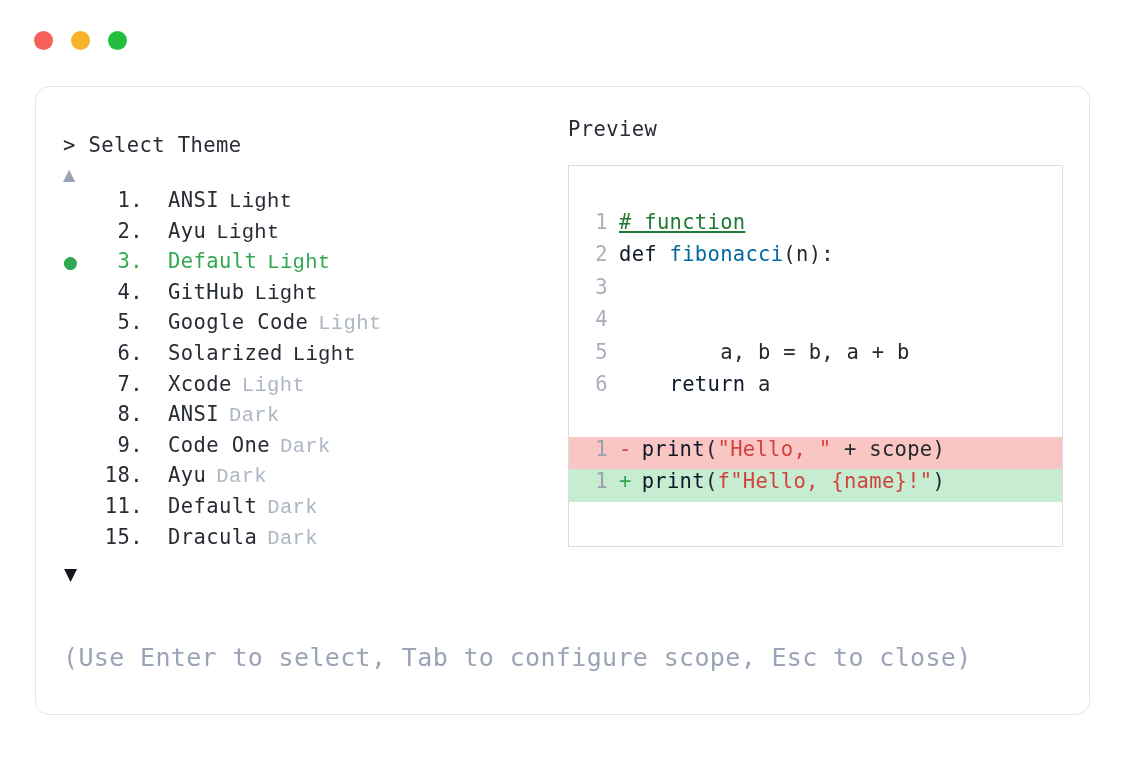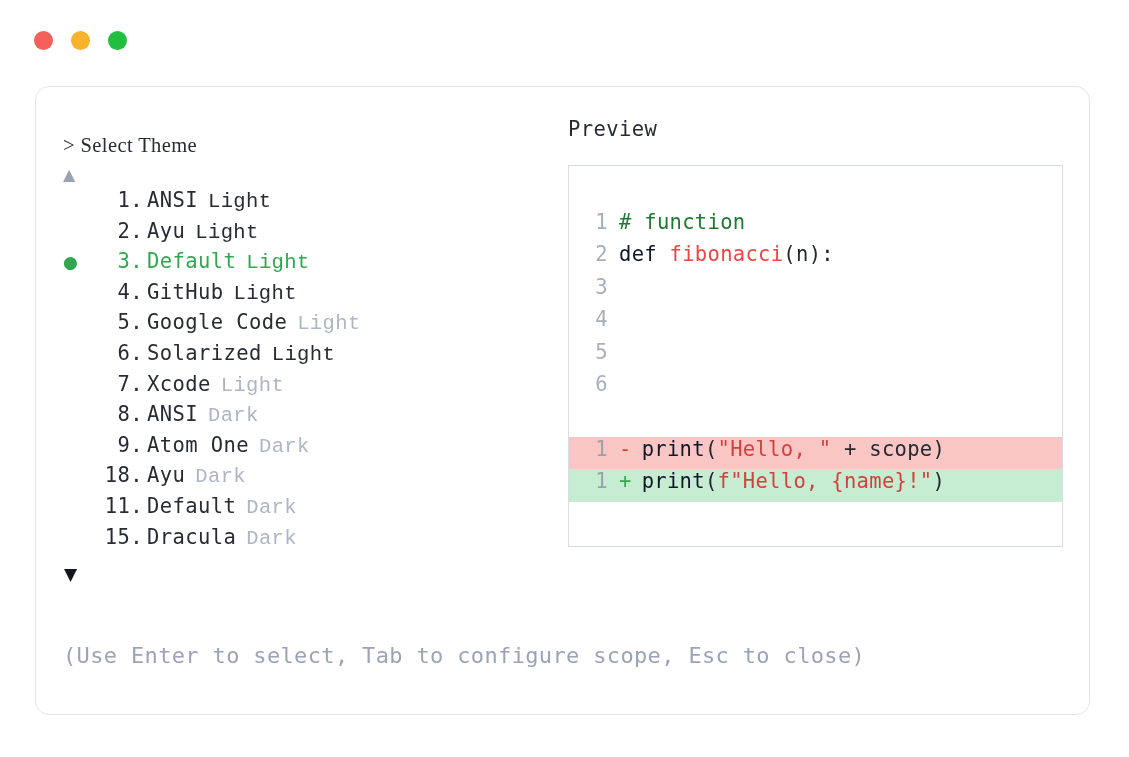--- a/index.html
+++ b/index.html
@@ -54,21 +54,20 @@
     left: 27px;
     top: 45px;
     width: 470px;
   }
   #theme-header {
     font-size: 20.5px;
     color: #272b33;
     letter-spacing: 0.4px;
     line-height: 26px;
     white-space: pre;
-    font-family: Liberation Serif, serif;
   }
   #scroll-up-icon {
     margin-top: 6px;
     height: 22px;
     line-height: 22px;
     font-size: 16px;
     color: #9aa3b4;
     font-family: "DejaVu Sans", sans-serif;
   }
   #theme-list {
@@ -94,21 +93,21 @@
     color: #2FA84F;
   }
   .row-index {
     width: 54px;
     flex: 0 0 54px;
     text-align: right;
     color: #272b33;
   }
   .row-name {
     color: #272b33;
-    margin-left: 4px;
+    margin-left: 25px;
   }
   .row-variant {
     margin-left: 10px;
     color: #272b33;
     font-family: Liberation Mono, monospace;
   }
   .row-variant.muted {
     color: #aeb6c4;
   }
   .theme-row.selected .row-index,
@@ -124,21 +123,21 @@
     color: #14161d;
     font-family: "DejaVu Sans", sans-serif;
     line-height: 22px;
   }
 
   
   #footer-hint {
     position: absolute;
     left: 27px;
     top: 556px;
-    font-size: 22px;
+    font-size: 25px;
     letter-spacing: 0.35px;
     color: #9ba4b7;
     white-space: pre;
   }
 
   
   #preview-column {
     position: absolute;
     left: 500px;
     top: 29px;
@@ -174,23 +173,23 @@
   }
   .ln {
     flex: 0 0 22px;
     width: 22px;
     text-align: right;
     color: #a8afbb;
     margin-right: 11px;
   }
   .code-text { color: #24282f; }
 
-  .tok-comment  { color: #1f7a33; }
+  .tok-comment  { color: #1f7a33; text-decoration: underline; }
   .tok-keyword  { color: #0f172a; }
-  .tok-func     { color: #ef4444; }
+  .tok-func     { color: #0369a1; }
   .tok-plain    { color: #24282f; }
   .tok-string   { color: #d2413d; }
   .tok-minus    { color: #d2413d; }
   .tok-plus     { color: #2FA84F; }
 
   .code-line.diff-del { background: #f9c6c4; }
   .code-line.diff-add { background: #c6ecd1; }
   .code-line.diff-del .ln,
   .code-line.diff-add .ln { color: #9aa1ad; }
   .diff-mark { margin-right: 10px; }
@@ -214,41 +213,41 @@
 
       <div id="theme-list">
           <div class="theme-row"><span class="row-bullet">●</span><span class="row-index">1.</span><span class="row-name">ANSI</span><span class="row-variant">Light</span></div>
           <div class="theme-row"><span class="row-bullet">●</span><span class="row-index">2.</span><span class="row-name">Ayu</span><span class="row-variant">Light</span></div>
           <div class="theme-row selected"><span class="row-bullet">●</span><span class="row-index">3.</span><span class="row-name">Default</span><span class="row-variant">Light</span></div>
           <div class="theme-row"><span class="row-bullet">●</span><span class="row-index">4.</span><span class="row-name">GitHub</span><span class="row-variant">Light</span></div>
           <div class="theme-row"><span class="row-bullet">●</span><span class="row-index">5.</span><span class="row-name">Google Code</span><span class="row-variant muted">Light</span></div>
           <div class="theme-row"><span class="row-bullet">●</span><span class="row-index">6.</span><span class="row-name">Solarized</span><span class="row-variant">Light</span></div>
           <div class="theme-row"><span class="row-bullet">●</span><span class="row-index">7.</span><span class="row-name">Xcode</span><span class="row-variant muted">Light</span></div>
           <div class="theme-row"><span class="row-bullet">●</span><span class="row-index">8.</span><span class="row-name">ANSI</span><span class="row-variant muted">Dark</span></div>
-          <div class="theme-row"><span class="row-bullet">●</span><span class="row-index">9.</span><span class="row-name">Atom One</span><span class="row-variant muted">Dark</span></div>
+          <div class="theme-row"><span class="row-bullet">●</span><span class="row-index">9.</span><span class="row-name">Code One</span><span class="row-variant muted">Dark</span></div>
           <div class="theme-row"><span class="row-bullet">●</span><span class="row-index">18.</span><span class="row-name">Ayu</span><span class="row-variant muted">Dark</span></div>
           <div class="theme-row"><span class="row-bullet">●</span><span class="row-index">11.</span><span class="row-name">Default</span><span class="row-variant muted">Dark</span></div>
           <div class="theme-row"><span class="row-bullet">●</span><span class="row-index">15.</span><span class="row-name">Dracula</span><span class="row-variant muted">Dark</span></div>
         </div>
 
       <div id="scroll-down-icon">▼</div>
     </div>
 
     <div id="footer-hint">(Use Enter to select, Tab to configure scope, Esc to close)</div>
 
     <div id="preview-column">
       <div id="preview-label">Preview</div>
       <div id="code-box">
         <div id="code-lines">
             <div class="code-line"><span class="ln">1</span><span class="code-text"><span class="tok-comment"># function</span></span></div>
             <div class="code-line"><span class="ln">2</span><span class="code-text"><span class="tok-keyword">def </span><span class="tok-func">fibonacci</span><span class="tok-plain">(n):</span></span></div>
             <div class="code-line"><span class="ln">3</span></div>
             <div class="code-line"><span class="ln">4</span></div>
-            <div class="code-line"><span class="ln">5</span></div>
-            <div class="code-line"><span class="ln">6</span></div>
+            <div class="code-line"><span class="ln">5</span><span class="code-text"><span class="tok-plain">        a, b = b, a + b</span></span></div>
+            <div class="code-line"><span class="ln">6</span><span class="code-text"><span class="tok-plain">    </span><span class="tok-keyword">return</span><span class="tok-plain"> a</span></span></div>
           </div>
         <div class="code-line blank"></div>
         <div id="diff-lines">
             <div class="code-line diff-del"><span class="ln">1</span><span class="diff-mark tok-minus">-</span><span class="code-text"><span class="tok-keyword">print</span><span class="tok-plain">(</span><span class="tok-string">"Hello, "</span><span class="tok-plain"> + scope)</span></span></div>
             <div class="code-line diff-add"><span class="ln">1</span><span class="diff-mark tok-plus">+</span><span class="code-text"><span class="tok-keyword">print</span><span class="tok-plain">(</span><span class="tok-string">f"Hello, {name}!"</span><span class="tok-plain">)</span></span></div>
           </div>
       </div>
     </div>
 
   </div>

